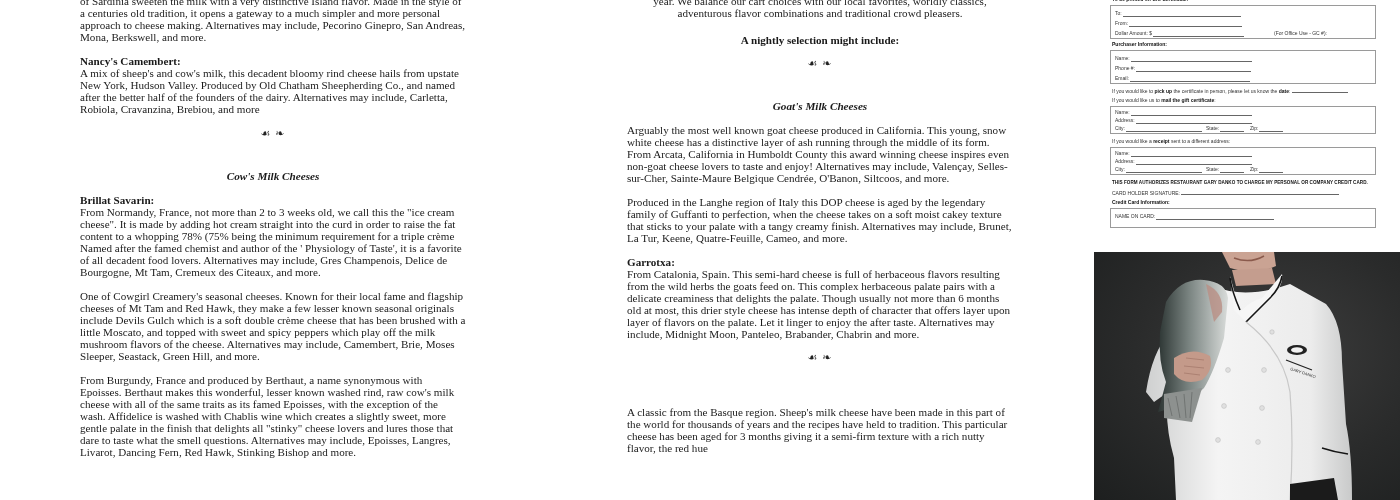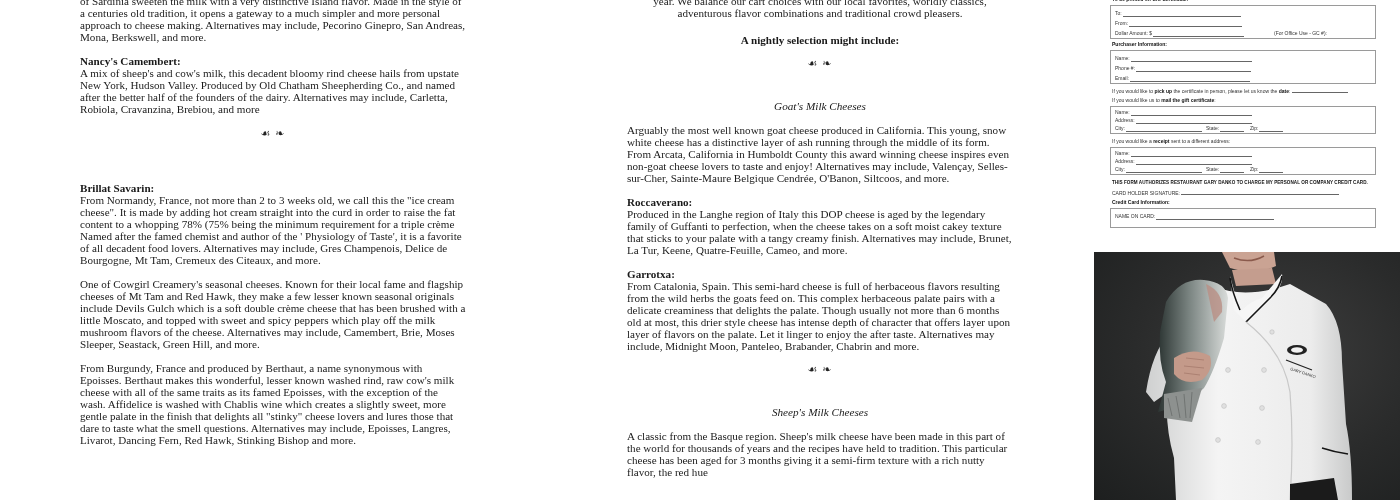--- a/index.html
+++ b/index.html
@@ -8,21 +8,21 @@
 
   .col { position: absolute; top: 0; font-size: 11.1px; line-height: 12px; }
   .col-left { left: 80px; width: 386px; top: -5px; }
   .col-mid  { left: 627px; width: 386px; top: -5px; }
 
   .entry { margin-bottom: 12px; }
   .entry-name { font-weight: bold; display: block; }
   .entry-desc { display: block; }
 
   .divider { text-align: center; font-size: 11px; letter-spacing: 1px; height: 12px; line-height: 12px; color: #222; }
-  .section-title { text-align: center; font-weight: normal; font-style: italic; font-size: 11.2px; height: 12px; line-height: 12px; }
+  .section-title { text-align: center; font-weight: bold; font-style: italic; font-size: 11.2px; height: 12px; line-height: 12px; }
   .centered { text-align: center; display: block; }
   .bold-center { text-align: center; font-weight: bold; display: block; }
 
   
   .form-panel { position: absolute; left: 1110px; top: -6px; width: 270px; height: 258px; overflow: hidden;
     font-family: "Liberation Sans", "DejaVu Sans", sans-serif; font-size: 5px; line-height: 7px; color: #333; }
   .form-heading { font-weight: bold; font-size: 5px; margin: 2px 0 2px 2px; color: #111; }
   .form-box { border: 1px solid #9a9a9a; margin: 0 0 2px 0; padding: 1px 4px 1px 4px; width: 266px; }
   .form-line { display: flex; align-items: flex-end; height: 10px; white-space: nowrap; }
   .form-line.tight { height: 8px; }
@@ -45,20 +45,21 @@
 <div class="col col-left">
   <div class="entry">
     <span class="entry-desc">of Sardinia sweeten the milk with a very distinctive Island flavor. Made in the style of a centuries old tradition, it opens a gateway to a much simpler and more personal approach to cheese making. Alternatives may include, Pecorino Ginepro, San Andreas, Mona, Berkswell, and more.</span>
   </div>
   <div class="entry">
     <span class="entry-name">Nancy's Camembert:</span>
     <span class="entry-desc">A mix of sheep's and cow's milk, this decadent bloomy rind cheese hails from upstate New York, Hudson Valley. Produced by Old Chatham Sheepherding Co., and named after the better half of the founders of the dairy. Alternatives may include, Carletta, Robiola, Cravanzina, Brebiou, and more</span>
   </div>
   <div class="divider" style="margin-top:6px;">☙ ❧</div>
   <div style="height:31px;"></div>
+  <div class="section-title">Cow's Milk Cheeses</div>
   <div style="height:12px;"></div>
   <div class="entry">
     <span class="entry-name">Brillat Savarin:</span>
     <span class="entry-desc">From Normandy, France, not more than 2 to 3 weeks old, we call this the "ice cream cheese". It is made by adding hot cream straight into the curd in order to raise the fat content to a whopping 78% (75% being the minimum requirement for a triple crème Named after the famed chemist and author of the ' Physiology of Taste', it is a favorite of all decadent food lovers. Alternatives may include, Gres Champenois, Delice de Bourgogne, Mt Tam, Cremeux des Citeaux, and more.</span>
   </div>
   <div class="entry">
     <span class="entry-desc">One of Cowgirl Creamery's seasonal cheeses. Known for their local fame and flagship cheeses of Mt Tam and Red Hawk, they make a few lesser known seasonal originals include Devils Gulch which is a soft double crème cheese that has been brushed with a little Moscato, and topped with sweet and spicy peppers which play off the milk mushroom flavors of the cheese. Alternatives may include, Camembert, Brie, Moses Sleeper, Seastack, Green Hill, and more.</span>
   </div>
   <div class="entry">
     <span class="entry-desc">From Burgundy, France and produced by Berthaut, a name synonymous with Epoisses. Berthaut makes this wonderful, lesser known washed rind, raw cow's milk cheese with all of the same traits as its famed Epoisses, with the exception of the wash. Affidelice is washed with Chablis wine which creates a slightly sweet, more gentle palate in the finish that delights all "stinky" cheese lovers and lures those that dare to taste what the smell questions. Alternatives may include, Epoisses, Langres, Livarot, Dancing Fern, Red Hawk, Stinking Bishop and more.</span>
@@ -73,30 +74,28 @@
   <span class="bold-center">A nightly selection might include:</span>
   <div style="height:11px;"></div>
   <div class="divider">☙ ❧</div>
   <div style="height:31px;"></div>
   <div class="section-title">Goat's Milk Cheeses</div>
   <div style="height:12px;"></div>
   <div class="entry">
     <span class="entry-desc">Arguably the most well known goat cheese produced in California. This young, snow white cheese has a distinctive layer of ash running through the middle of its form. From Arcata, California in Humboldt County this award winning cheese inspires even non-goat cheese lovers to taste and enjoy! Alternatives may include, Valençay, Selles-sur-Cher, Sainte-Maure Belgique Cendrée, O'Banon, Siltcoos, and more.</span>
   </div>
   <div class="entry">
-    <span class="entry-name">Roccaverano:</span>
     <span class="entry-desc">Produced in the Langhe region of Italy this DOP cheese is aged by the legendary family of Guffanti to perfection, when the cheese takes on a soft moist cakey texture that sticks to your palate with a tangy creamy finish. Alternatives may include, Brunet, La Tur, Keene, Quatre-Feuille, Cameo, and more.</span>
   </div>
   <div class="entry">
     <span class="entry-name">Garrotxa:</span>
     <span class="entry-desc">From Catalonia, Spain. This semi-hard cheese is full of herbaceous flavors resulting from the wild herbs the goats feed on. This complex herbaceous palate pairs with a delicate creaminess that delights the palate. Though usually not more than 6 months old at most, this drier style cheese has intense depth of character that offers layer upon layer of flavors on the palate. Let it linger to enjoy the after taste. Alternatives may include, Midnight Moon, Panteleo, Brabander, Chabrin and more.</span>
   </div>
   <div class="divider" style="margin-top:-1px;">☙ ❧</div>
   <div style="height:31px;"></div>
-  <div class="section-title">Sheep's Milk Cheeses</div>
   <div style="height:12px;"></div>
   <div class="entry">
     <span class="entry-desc">A classic from the Basque region. Sheep's milk cheese have been made in this part of the world for thousands of years and the recipes have held to tradition. This particular cheese has been aged for 3 months giving it a semi-firm texture with a rich nutty flavor, the red hue</span>
   </div>
 </div>
 
 <div class="form-panel">
   <div class="form-heading">To be printed on Gift Certificate:</div>
   <div class="form-box">
     <div class="form-line">

